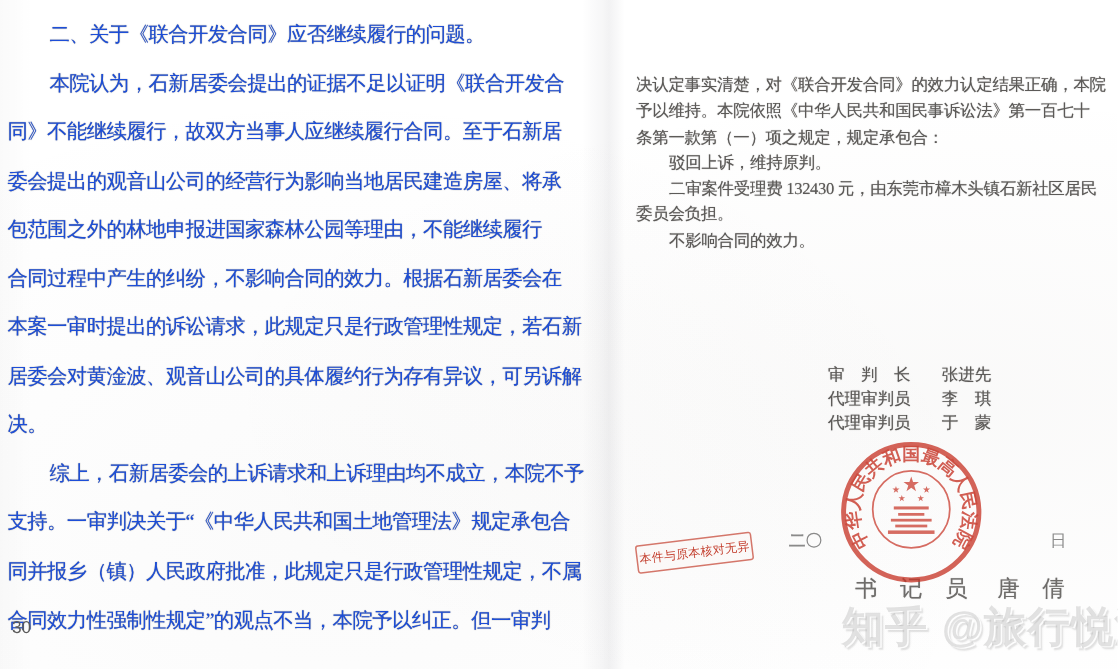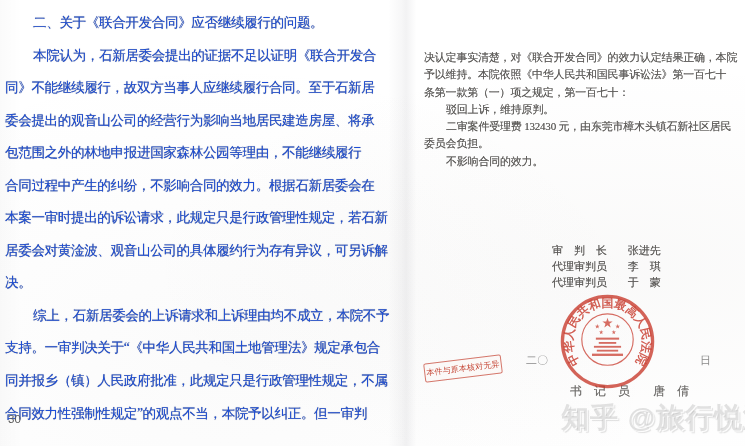--- a/index.html
+++ b/index.html
@@ -37,25 +37,25 @@
     position:absolute;left:424px;top:49px;width:300px;
     color:#5c5a58;font-size:11px;letter-spacing:-0.2px;
     text-shadow:0 0 0.6px rgba(90,88,86,0.7);
   }
   .page-right .line{height:17.3px;line-height:17.3px;white-space:nowrap;}
   .page-right .line.indent{padding-left:22px;}
   .sig-block{position:absolute;left:552px;top:242px;color:#5c5a58;font-size:11px;}
   .sig-row{height:16.2px;line-height:16.2px;white-space:nowrap;text-shadow:0 0 0.6px rgba(90,88,86,0.7);}
   .sig-row .name{margin-left:18px;}
   .date-line{position:absolute;top:353px;font-size:11px;color:#8a8a8a;z-index:2;}
-  .date-left{left:526px;}
+  .date-left{left:526px;font-weight:bold;}
   .date-right{left:700px;}
   .clerk-row{
-    position:absolute;left:570px;top:383px;font-size:12px;color:#6e6c6a;z-index:2;
-    white-space:nowrap;text-shadow:0 0 0.6px rgba(110,108,106,0.6);font-family:Liberation Mono, monospace;
+    position:absolute;left:570px;top:383px;font-size:15px;color:#6e6c6a;z-index:2;
+    white-space:nowrap;text-shadow:0 0 0.6px rgba(110,108,106,0.6);
   }
   .clerk-row .name{margin-left:16px;}
   
   .seal{position:absolute;left:559px;top:293px;width:97px;height:97px;z-index:3;opacity:0.9;}
   
   .verify-stamp{
     position:absolute;left:424px;top:359px;width:76px;height:17px;z-index:2;
     border:1.5px solid rgba(195,62,45,0.7);border-radius:2px;
     transform:rotate(-7deg);
     display:flex;align-items:center;justify-content:center;
@@ -106,21 +106,21 @@
     <div class="line">合同效力性强制性规定”的观点不当，本院予以纠正。但一审判</div>
   </div>
 <div class="page-num">30</div>
 
 <div class="page-right">
 
     <div class="line">决认定事实清楚，对《联合开发合同》的效力认定结果正确，本院</div>
 
     <div class="line">予以维持。本院依照《中华人民共和国民事诉讼法》第一百七十</div>
 
-    <div class="line">条第一款第（一）项之规定，第一百七十：</div>
+    <div class="line">条第一款第（一）项之规定，规定承包合：</div>
 
     <div class="line indent">驳回上诉，维持原判。</div>
 
     <div class="line indent">二审案件受理费 132430 元，由东莞市樟木头镇石新社区居民</div>
 
     <div class="line">委员会负担。</div>
 
     <div class="line indent">不影响合同的效力。</div>
   </div>
 

